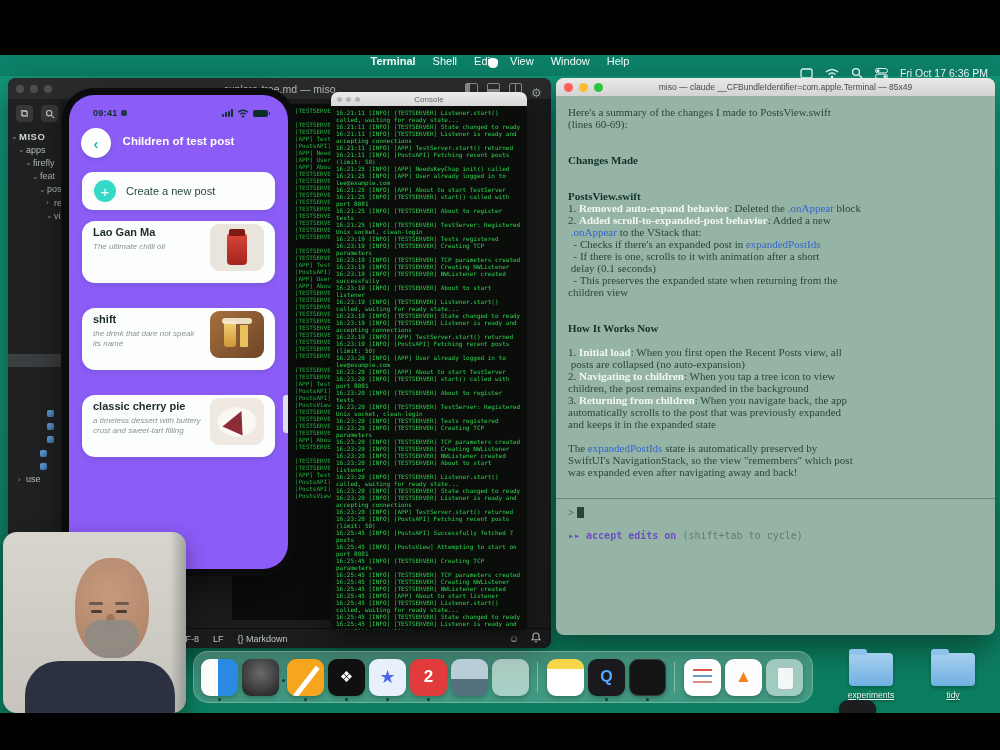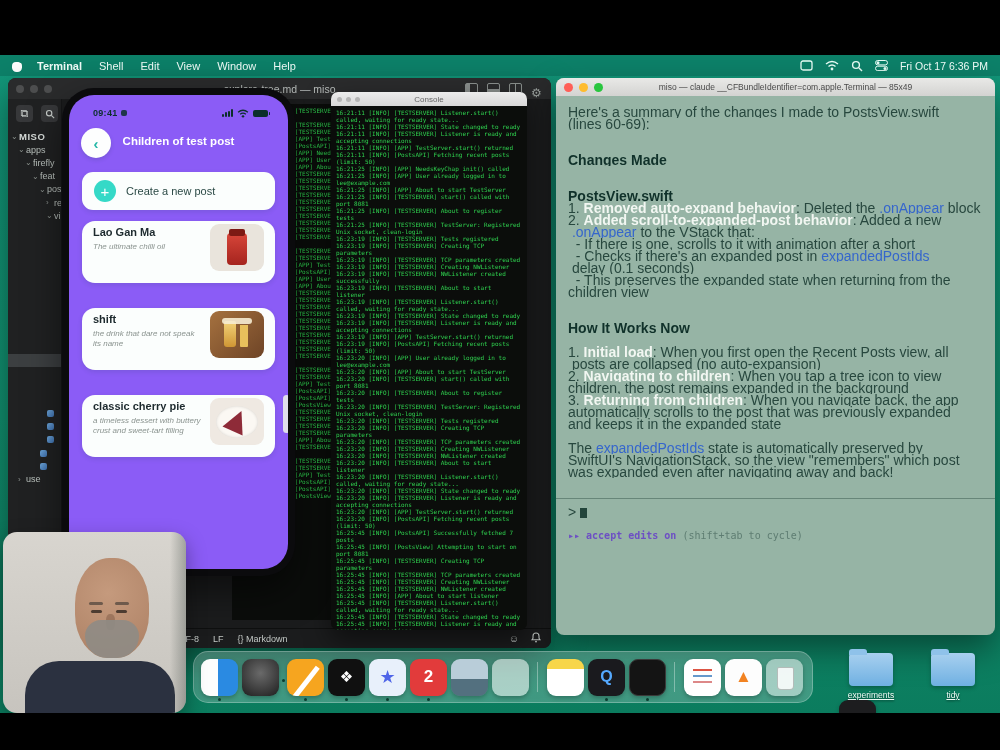--- a/index.html
+++ b/index.html
@@ -4,21 +4,21 @@
 <style>
   * { margin:0; padding:0; box-sizing:border-box; }
   html,body { width:1000px; height:750px; background:#000; overflow:hidden; }
   body { font-family:"Liberation Sans", sans-serif; }
   .stage { position:relative; width:1000px; height:750px; background:#000; }
   .desktop { position:absolute; left:0; top:55px; width:1000px; height:658px;
     background:linear-gradient(180deg,#12977a 0%,#11906f 55%,#0b7c5e 100%); overflow:hidden; }
 
   
   .menubar { position:absolute; left:0; top:0; width:100%; height:21px; background:#0d8169;
-    display:flex; align-items:center; padding:0 12px; color:#f2fffb; font-size:11px; }
+    display:flex; align-items:center; padding:0 12px; color:#f2fffb; font-size:11px;flex-direction:column; }
   .apple { width:11px; height:13px; margin-right:14px; position:relative; }
   .apple::before { content:""; position:absolute; left:0; top:3px; width:10px; height:10px; background:#fff; border-radius:4px 4px 4.5px 4.5px; }
   .apple::after { content:""; position:absolute; left:7px; top:-1px; width:5px; height:5px; background:#0d8169; border-radius:50%; }
   .menu-items { display:flex; gap:17px; }
   .menu-item { cursor:default; }
   .menu-item.bold { font-weight:bold; }
   .menu-right { margin-left:auto; display:flex; align-items:center; gap:12px; }
   .mb-ic svg { display:block; }
   .menu-time { font-size:10.5px; }
 
@@ -115,21 +115,21 @@
 
   
   .terminal { position:absolute; left:556px; top:23px; width:439px; height:557px; border-radius:8px;
     box-shadow:0 14px 34px rgba(0,0,0,.45); overflow:hidden; z-index:5; background:#96b4a5; }
   .term-titlebar { height:18px; background:linear-gradient(#e9e9e7,#d3d3d1); display:flex; align-items:center; padding:0 8px; position:relative; }
   .tl { display:flex; gap:6px; }
   .tl i { width:9px; height:9px; border-radius:50%; }
   .tl .r { background:#ff5f57; } .tl .y { background:#febc2e; } .tl .g { background:#29c63f; }
   .term-title { position:absolute; left:30px; right:10px; text-align:center; font-size:8.5px; color:#4a4a4a;
     white-space:nowrap; overflow:hidden; text-overflow:ellipsis; }
-  .term-body { padding:10px 12px 0; font-family:Liberation Sans, sans-serif; font-size:14px; color:#27473e; }
+  .term-body { padding:10px 12px 0; font-family:Liberation Serif, serif; font-size:11px; color:#27473e; }
   .term-line { height:12px; line-height:12px; white-space:pre; overflow:hidden; }
   .term-line .b { font-weight:bold; color:#10312a; }
   .term-line .bw { font-weight:bold; color:#f2f7f2; }
   .term-line .blue { color:#3566cc; }
   .term-hr { border-top:1px solid rgba(18,48,40,.35); margin:8px -12px 7px; }
   .cursor { display:inline-block; width:7px; height:11px; background:#23453b; vertical-align:-2px; }
   .term-status { margin-top:12px; height:12px; line-height:12px; white-space:pre;
     font-family:"DejaVu Sans Mono", monospace; font-size:10px; }
   .term-status .purple { color:#6d4fc4; font-weight:bold; }
   .term-status .dim { color:#5e7d72; }
@@ -609,22 +609,22 @@
           <div class="term-line"><span>(lines 60-69):</span></div>
           <div class="term-line">&nbsp;</div>
           <div class="term-line">&nbsp;</div>
           <div class="term-line"><span class="b">Changes Made</span></div>
           <div class="term-line">&nbsp;</div>
           <div class="term-line">&nbsp;</div>
           <div class="term-line"><span class="b">PostsView.swift</span></div>
           <div class="term-line"><span>1. </span><span class="bw">Removed auto-expand behavior</span><span>: Deleted the </span><span class="blue">.onAppear</span><span> block</span></div>
           <div class="term-line"><span>2. </span><span class="bw">Added scroll-to-expanded-post behavior</span><span>: Added a new</span></div>
           <div class="term-line"><span> </span><span class="blue">.onAppear</span><span> to the VStack that:</span></div>
+          <div class="term-line"><span>  - Checks if there's an expanded post in </span><span class="blue">expandedPostIds</span></div>
           <div class="term-line"><span>  - If there is one, scrolls to it with animation after a short</span></div>
-          <div class="term-line"><span>  - Checks if there's an expanded post in </span><span class="blue">expandedPostIds</span></div>
           <div class="term-line"><span> delay (0.1 seconds)</span></div>
           <div class="term-line"><span>  - This preserves the expanded state when returning from the</span></div>
           <div class="term-line"><span>children view</span></div>
           <div class="term-line">&nbsp;</div>
           <div class="term-line">&nbsp;</div>
           <div class="term-line"><span class="b">How It Works Now</span></div>
           <div class="term-line">&nbsp;</div>
           <div class="term-line"><span>1. </span><span class="bw">Initial load</span><span>: When you first open the Recent Posts view, all</span></div>
           <div class="term-line"><span> posts are collapsed (no auto-expansion)</span></div>
           <div class="term-line"><span>2. </span><span class="bw">Navigating to children</span><span>: When you tap a tree icon to view</span></div>

